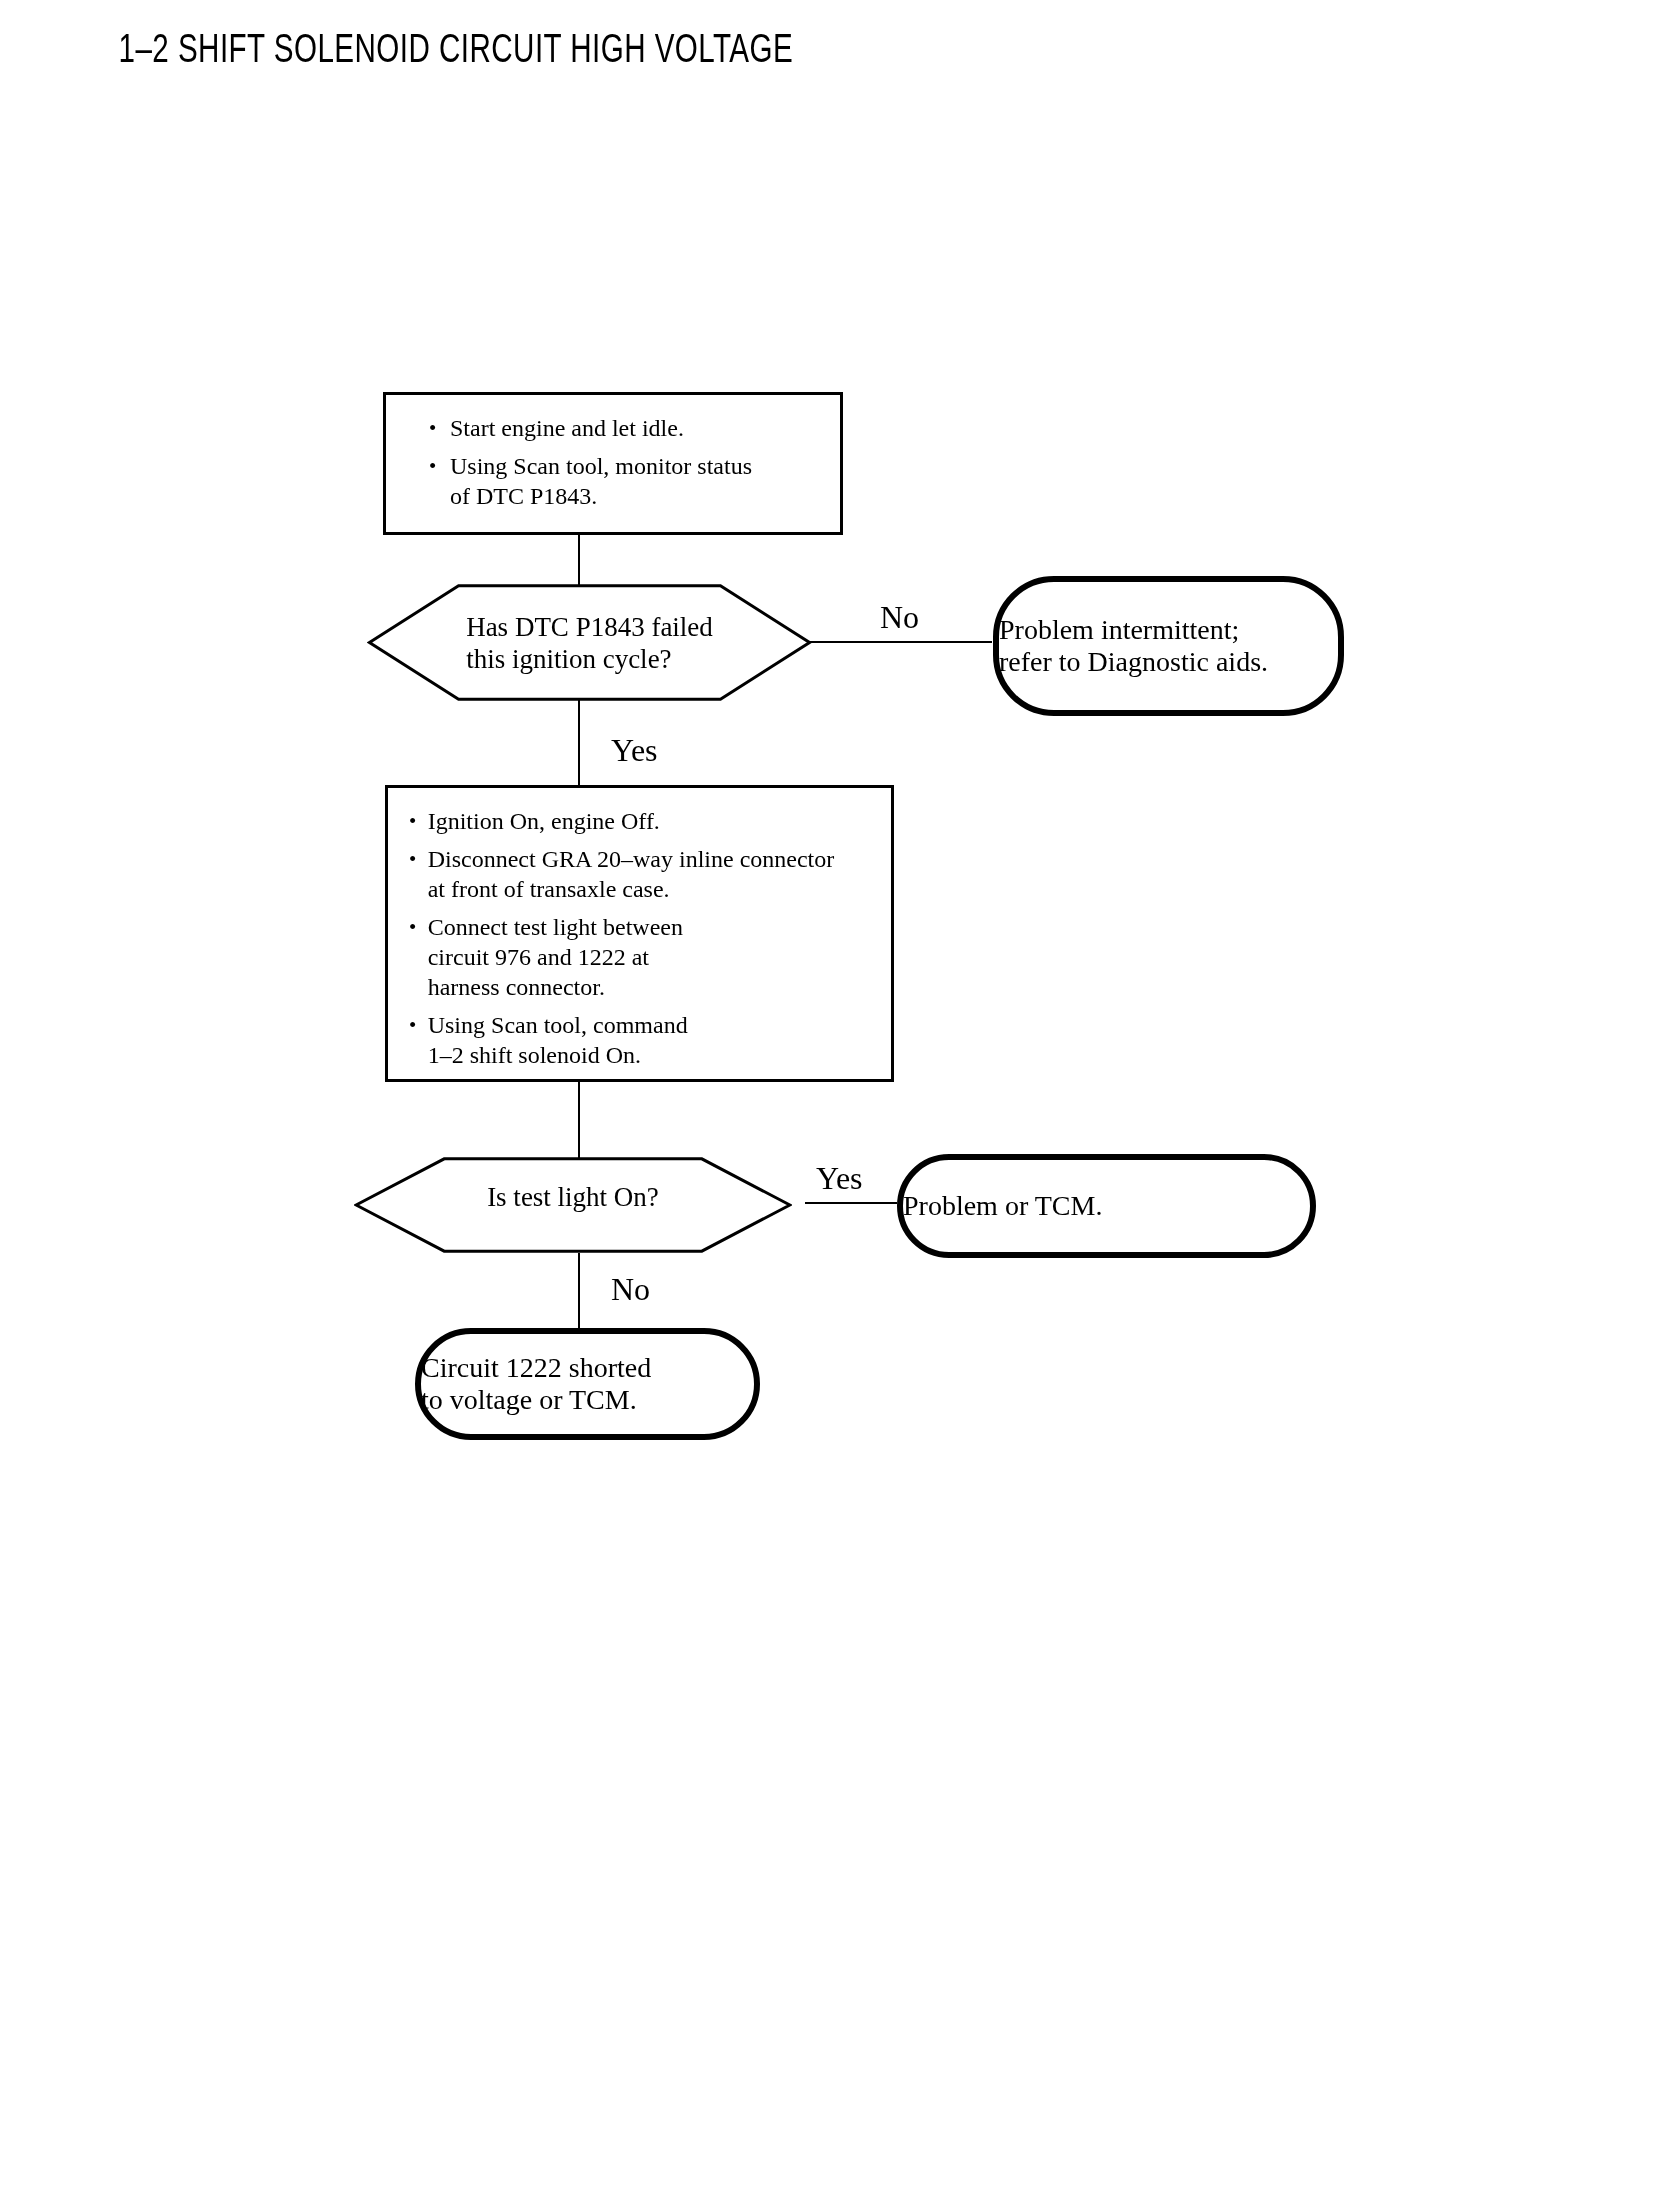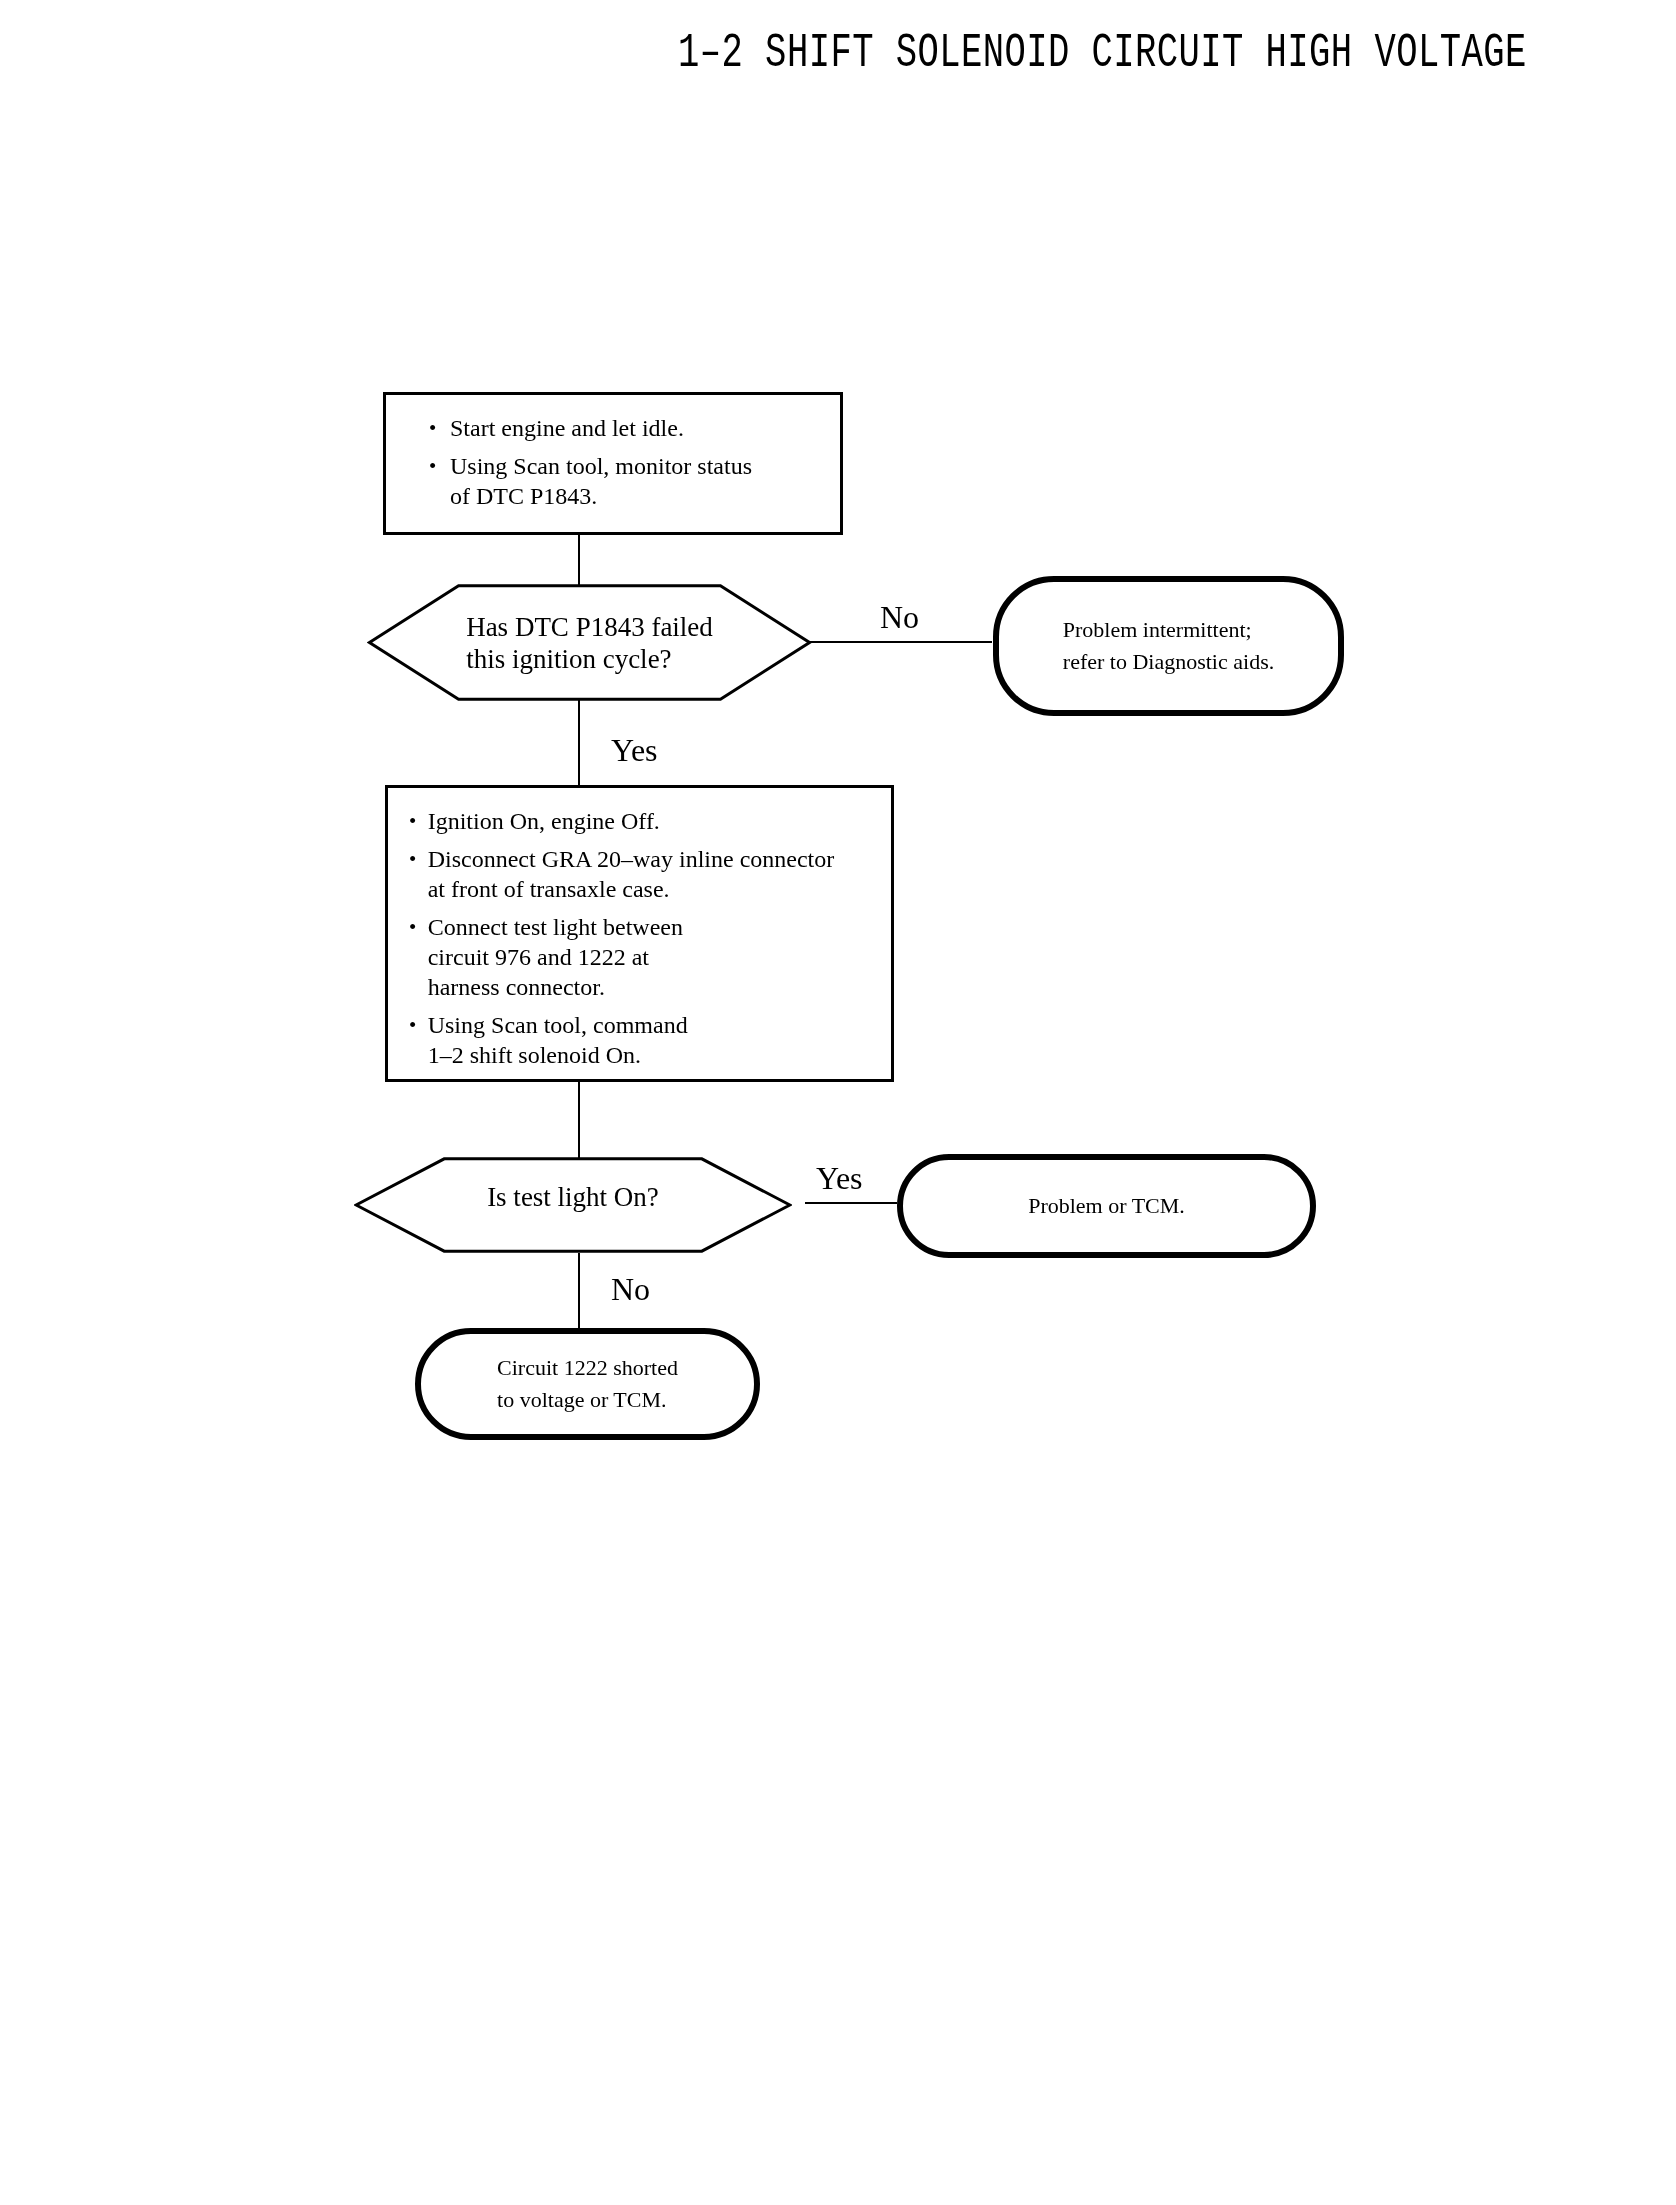--- a/index.html
+++ b/index.html
@@ -9,23 +9,23 @@
     width: 1676px;
     height: 2205px;
     background: #ffffff;
     color: #000000;
     font-family: "Liberation Serif", serif;
   }
   .page-title {
     position: absolute;
     left: 0; top: 25.5px;
     width: 100%;
-    text-align: right;
-    font-family: Liberation Mono, monospace;
-    font-size: 48px;
+    text-align: left;
+    font-family: Liberation Sans, sans-serif;
+    font-size: 40px;
     font-weight: 400;
     white-space: nowrap;
   }
   .page-title .condense {
     display: inline-block;
     transform: scaleX(0.74);
     transform-origin: center;
     letter-spacing: 0.6px;
   }
   .node-rect {
@@ -58,24 +58,24 @@
     display: flex; align-items: center; justify-content: center;
     text-align: left;
     white-space: pre-line;
     font-size: 27px;
     line-height: 32px;
   }
   .terminal {
     position: absolute;
     border: 6.7px solid #000;
     background: #fff;
-    display: flex; align-items: center; justify-content: center;
+    display: flex; align-items: center; justify-content: flex-start;
     text-align: left;
     white-space: pre-line;
-    font-size: 22px;
+    font-size: 28px;
     line-height: 32px;
   }
   .connector { position: absolute; background: #000; }
   .edge-label {
     position: absolute;
     font-size: 32px;
     line-height: 27px;
   }
 </style>
 </head>

